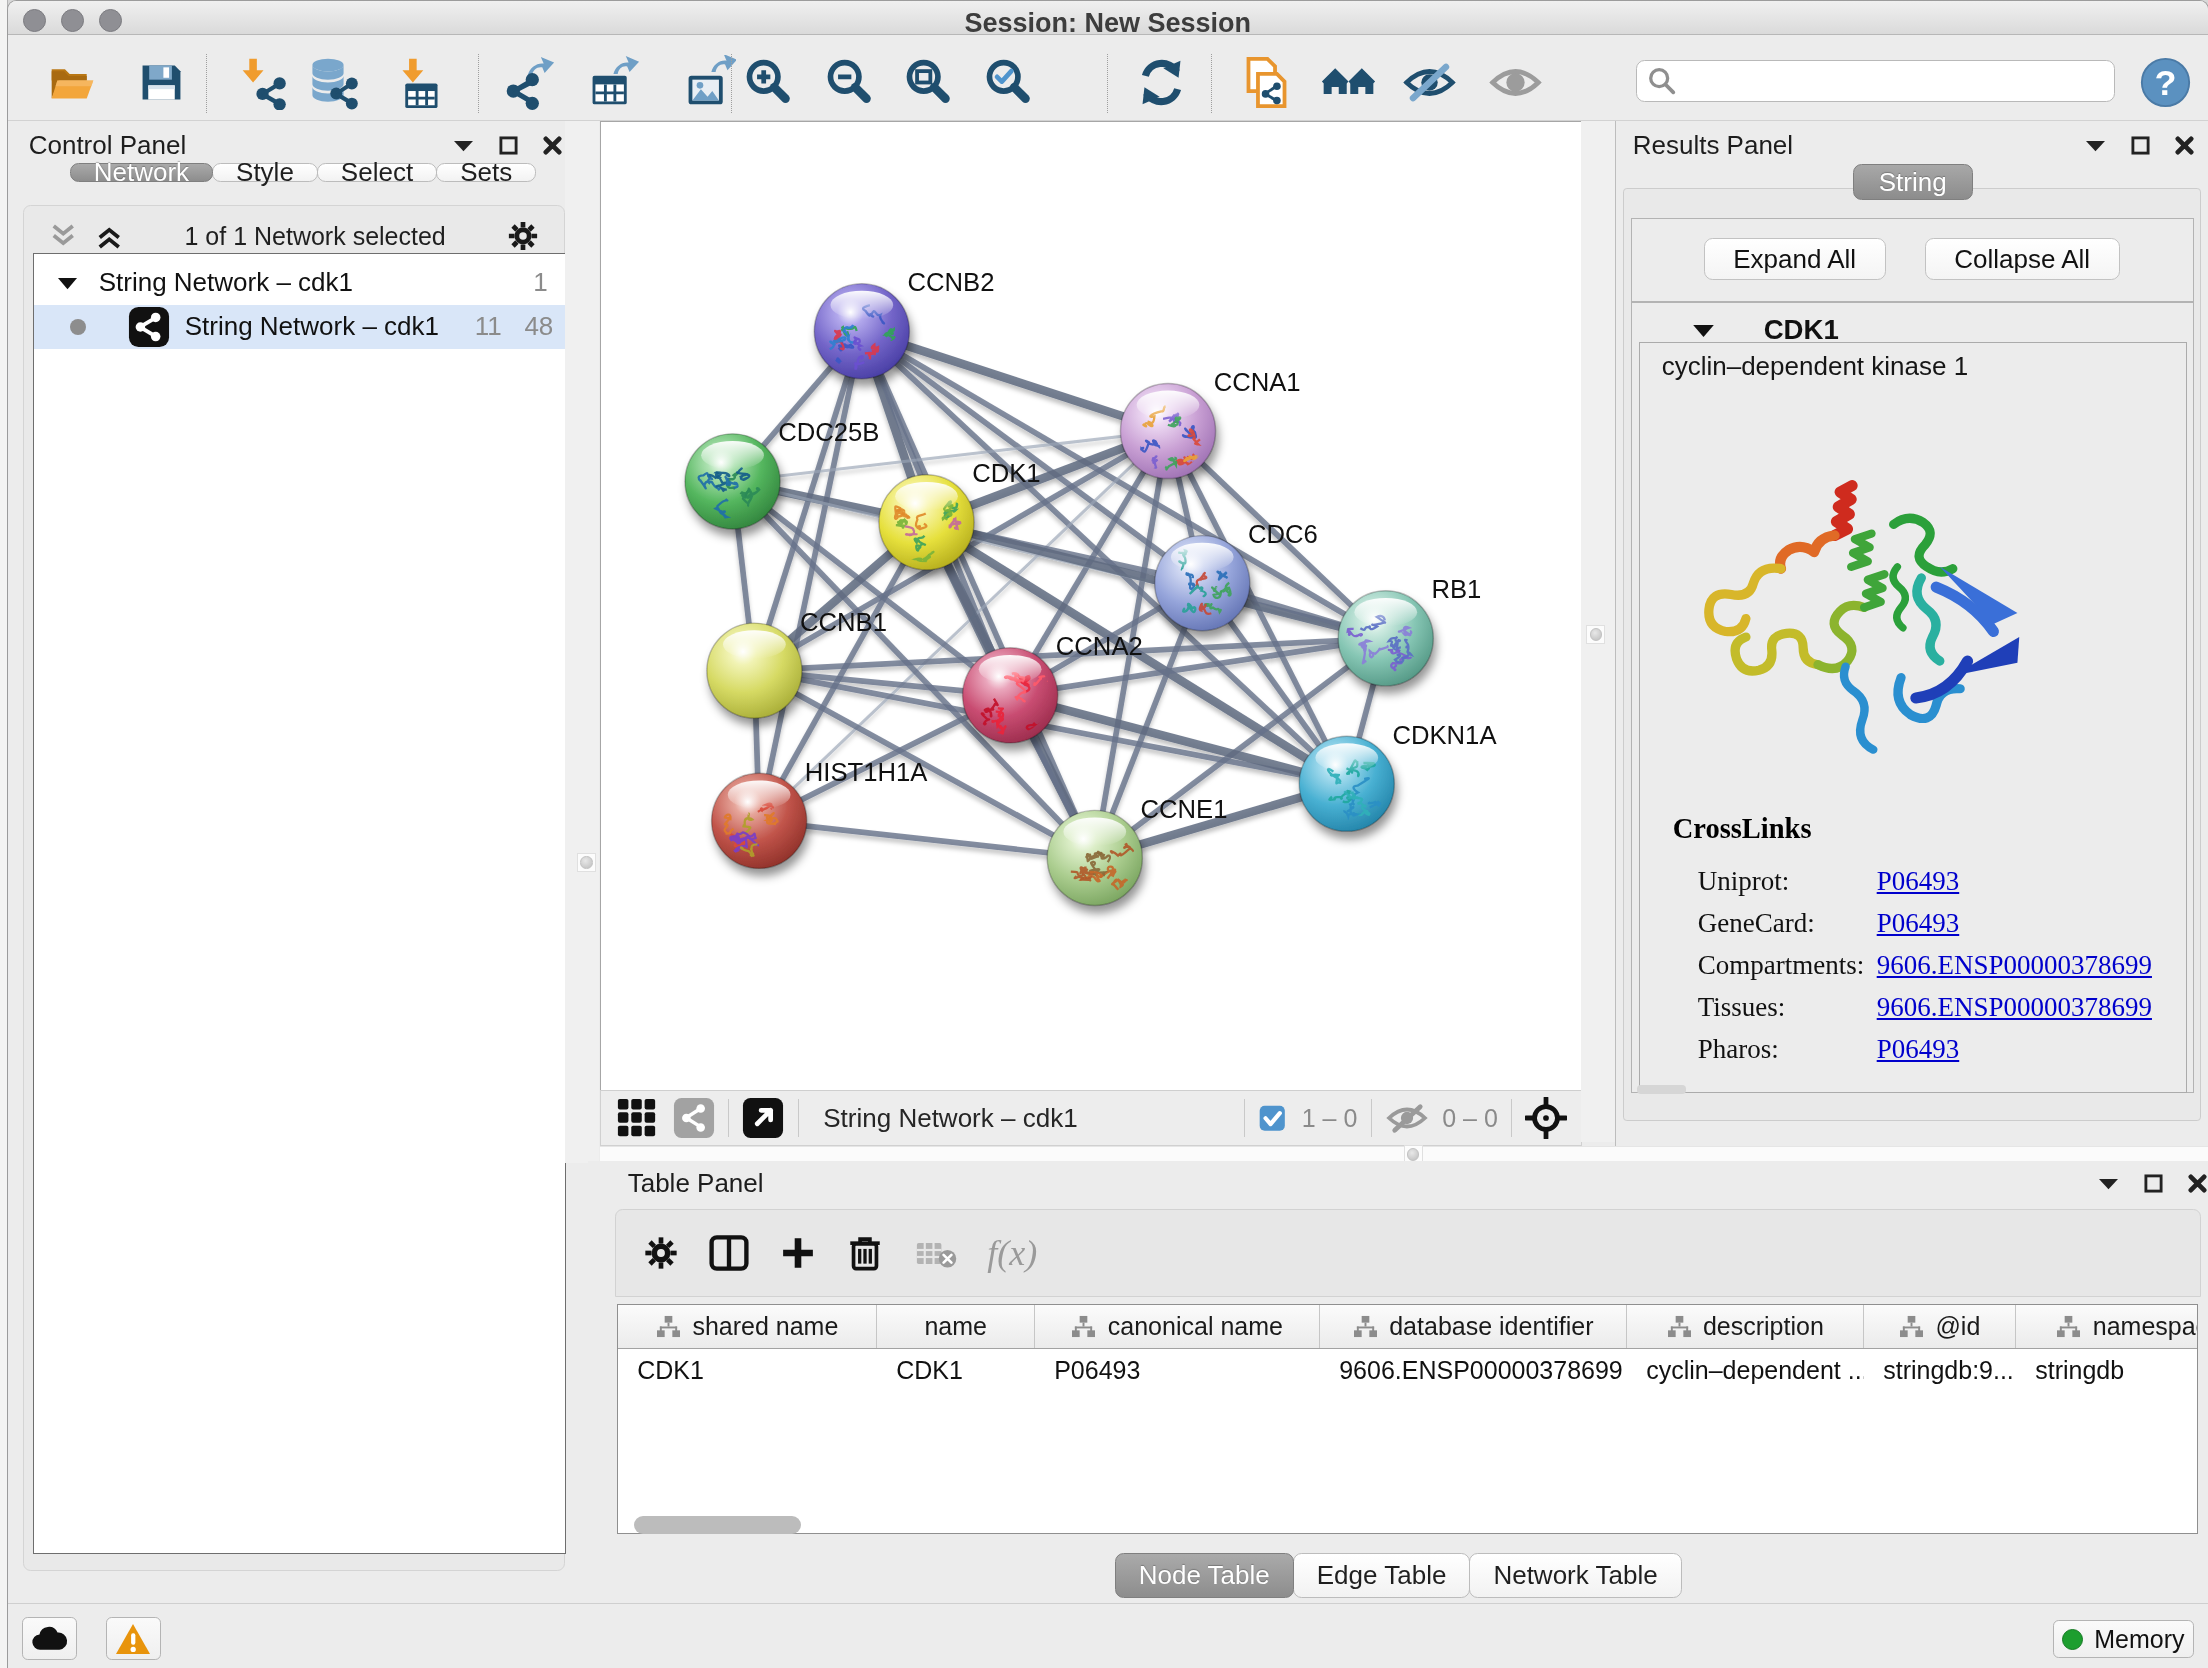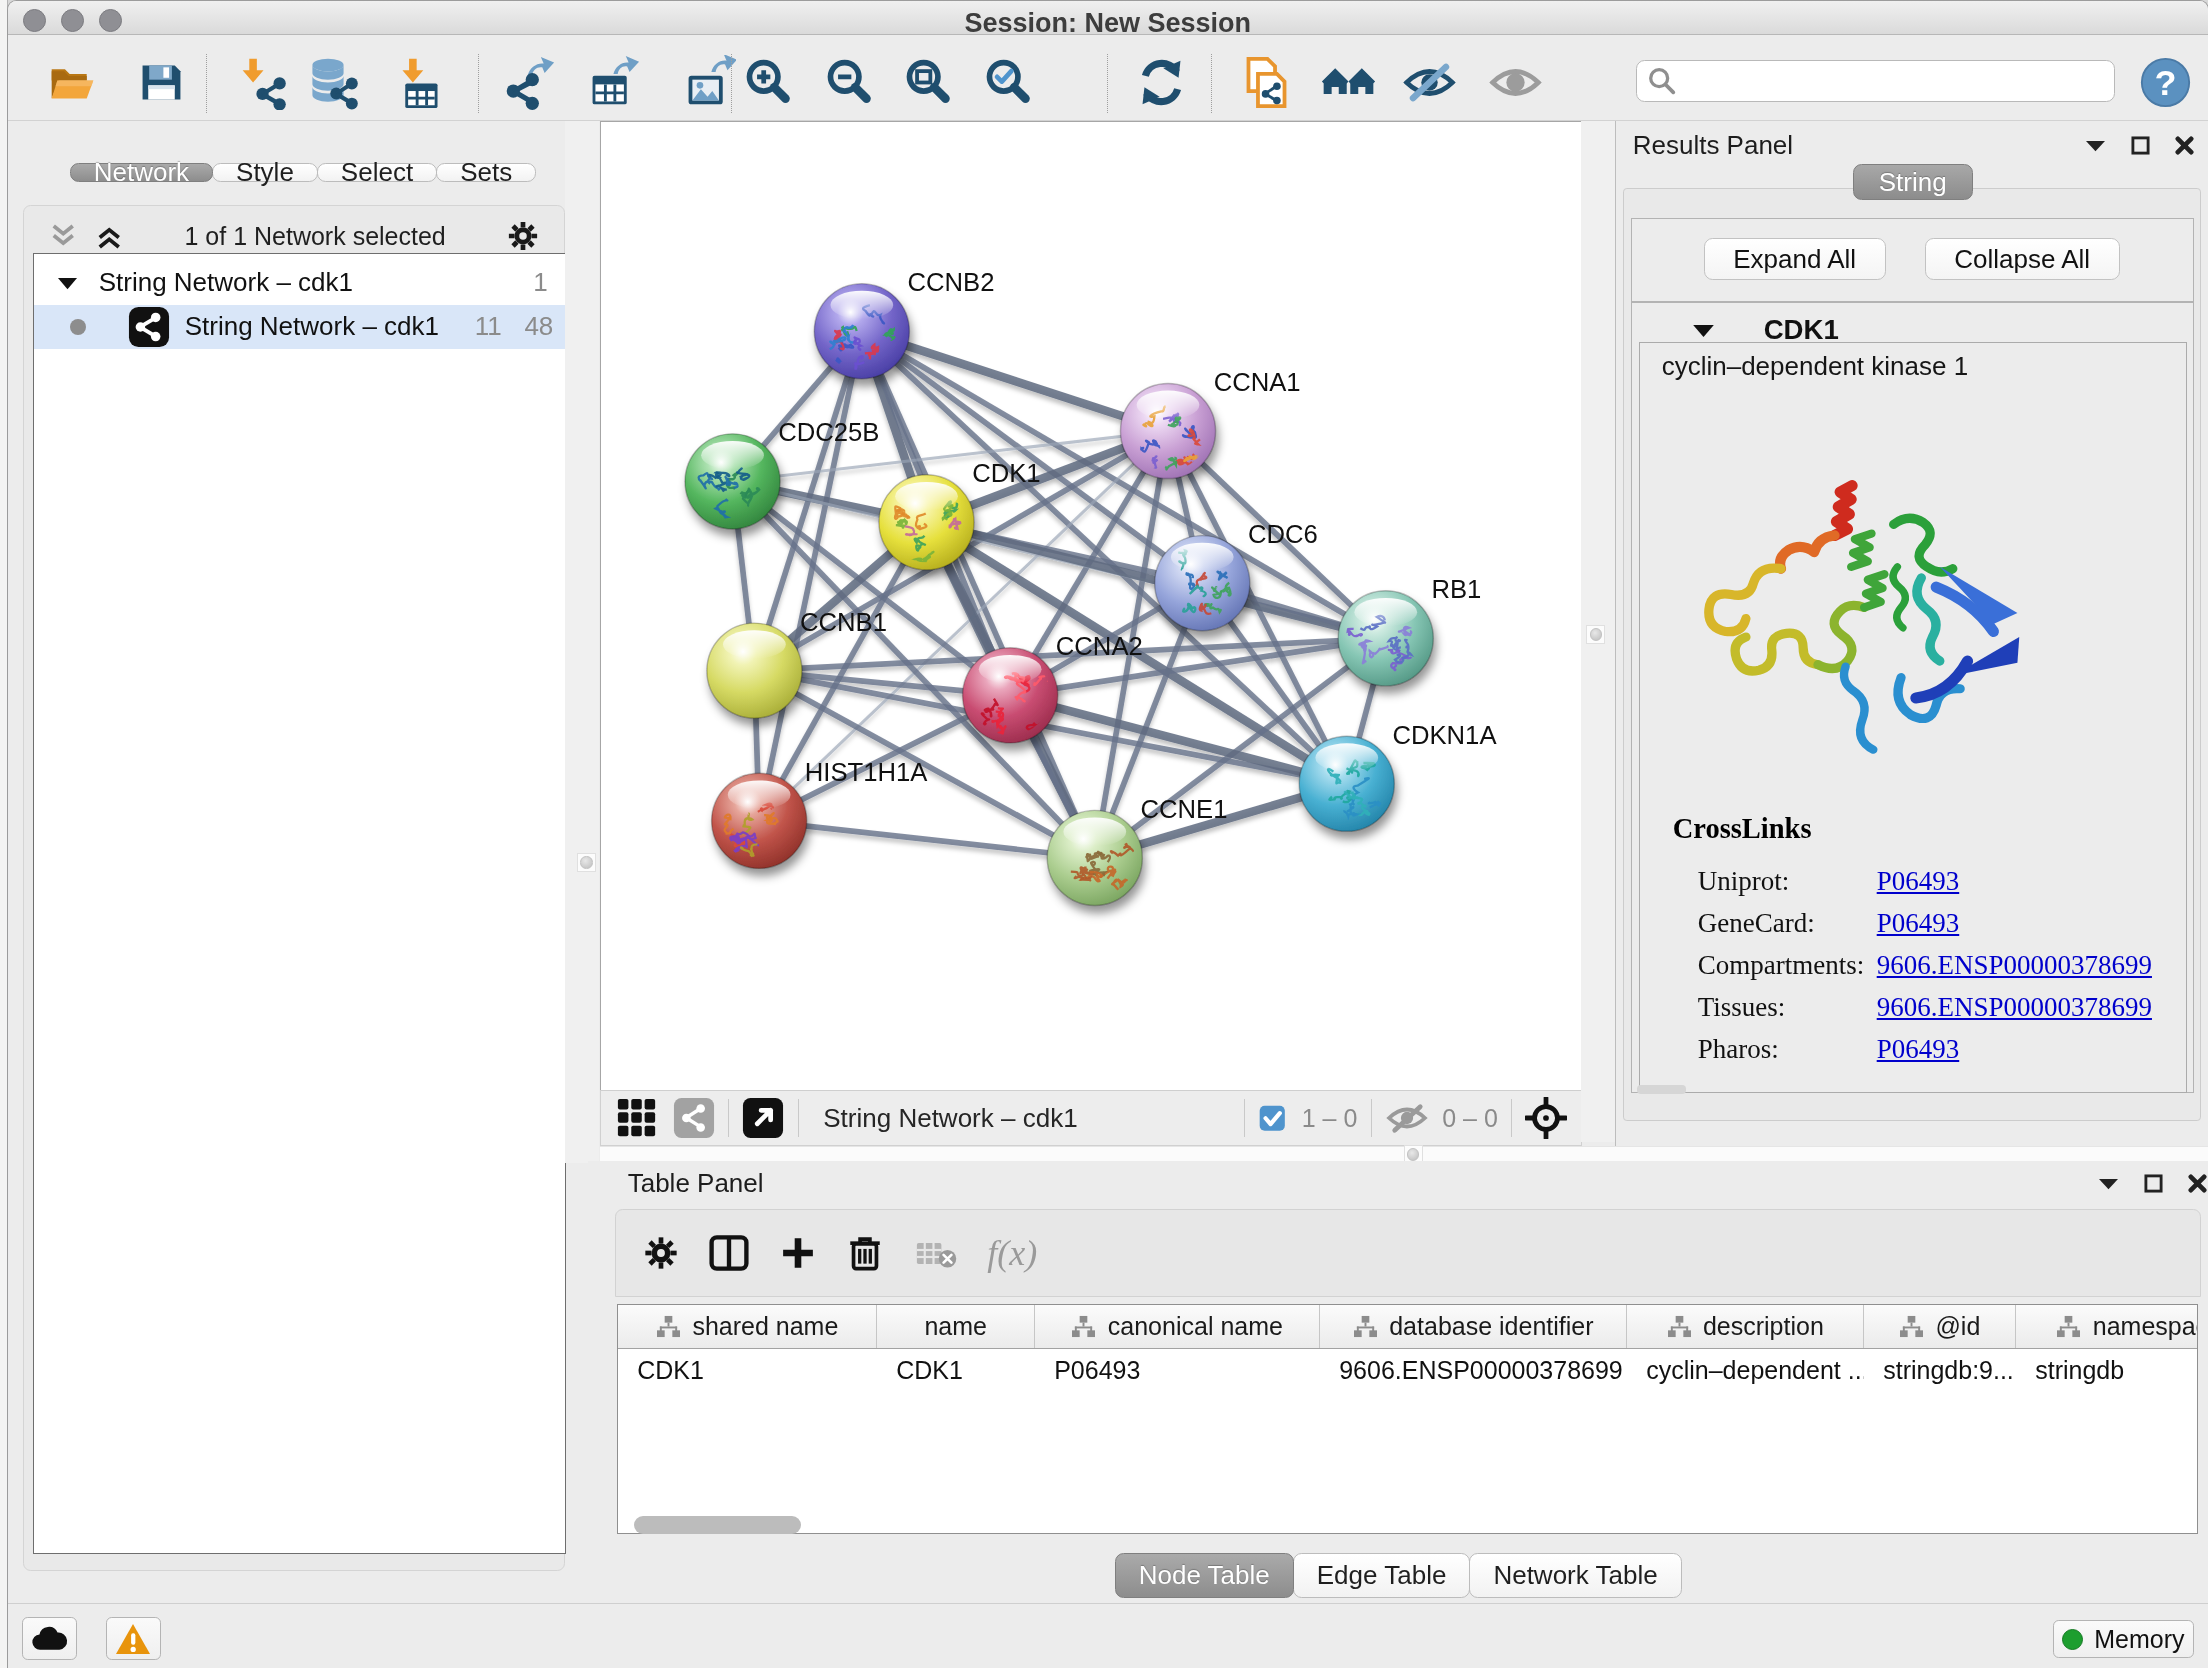--- a/index.html
+++ b/index.html
@@ -302,20 +302,34 @@
     <div class="tbtn abs" style="left:2130px">
       <svg width="53" height="53" viewBox="0 0 56 56">
         <circle cx="28" cy="28" r="25" fill="#5b91c0"></circle>
         <circle cx="28" cy="28" r="25" fill="none" stroke="#4a7aa6" stroke-width="2"></circle>
         <text x="28" y="41" text-anchor="middle" font-size="38" font-weight="bold" fill="#fff" font-family="Liberation Sans, sans-serif">?</text>
       </svg>
     </div>
   </div>
 
   <div id="control-panel" class="abs">
+    <div id="cp-header" class="abs">
+      <span class="panel-title">Control Panel</span>
+      <span class="pt-icons">
+        <svg width="21" height="13.3" viewBox="0 0 22 14">
+            <path d="M1 2 h20 L11 13 Z" fill="#222"></path>
+          </svg>
+        <svg width="19" height="19" viewBox="0 0 20 20">
+            <rect x="2" y="2" width="16" height="16" fill="none" stroke="#222" stroke-width="3"></rect>
+          </svg>
+        <svg width="19" height="19" viewBox="0 0 20 20">
+            <path d="M3 3 L17 17 M17 3 L3 17" stroke="#222" stroke-width="5" stroke-linecap="round"></path>
+          </svg>
+      </span>
+    </div>
     <div id="cp-tabs" class="abs tabrow">
         <div class="tab sel">Network</div>
         <div class="tab">Style</div>
         <div class="tab">Select</div>
         <div class="tab">Sets</div>
       </div>
     <div id="cp-body" class="abs"></div>
     <div id="cp-subhead" class="abs">
       <svg width="28.5" height="25" viewBox="0 0 30 26" style="margin-left:13.3px">
         <path d="M5 2 l10 8 10 -8 M5 12 l10 8 10 -8" fill="none" stroke="#9a9a9a" stroke-width="4"></path>

